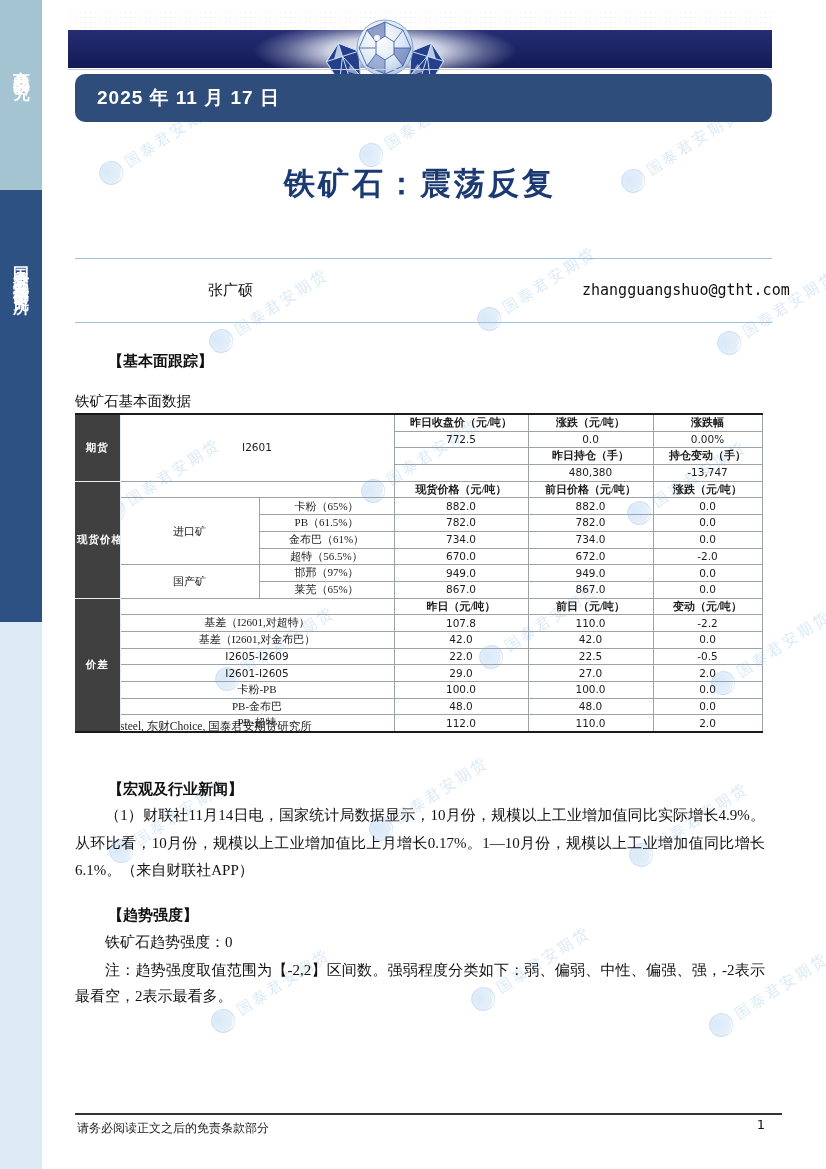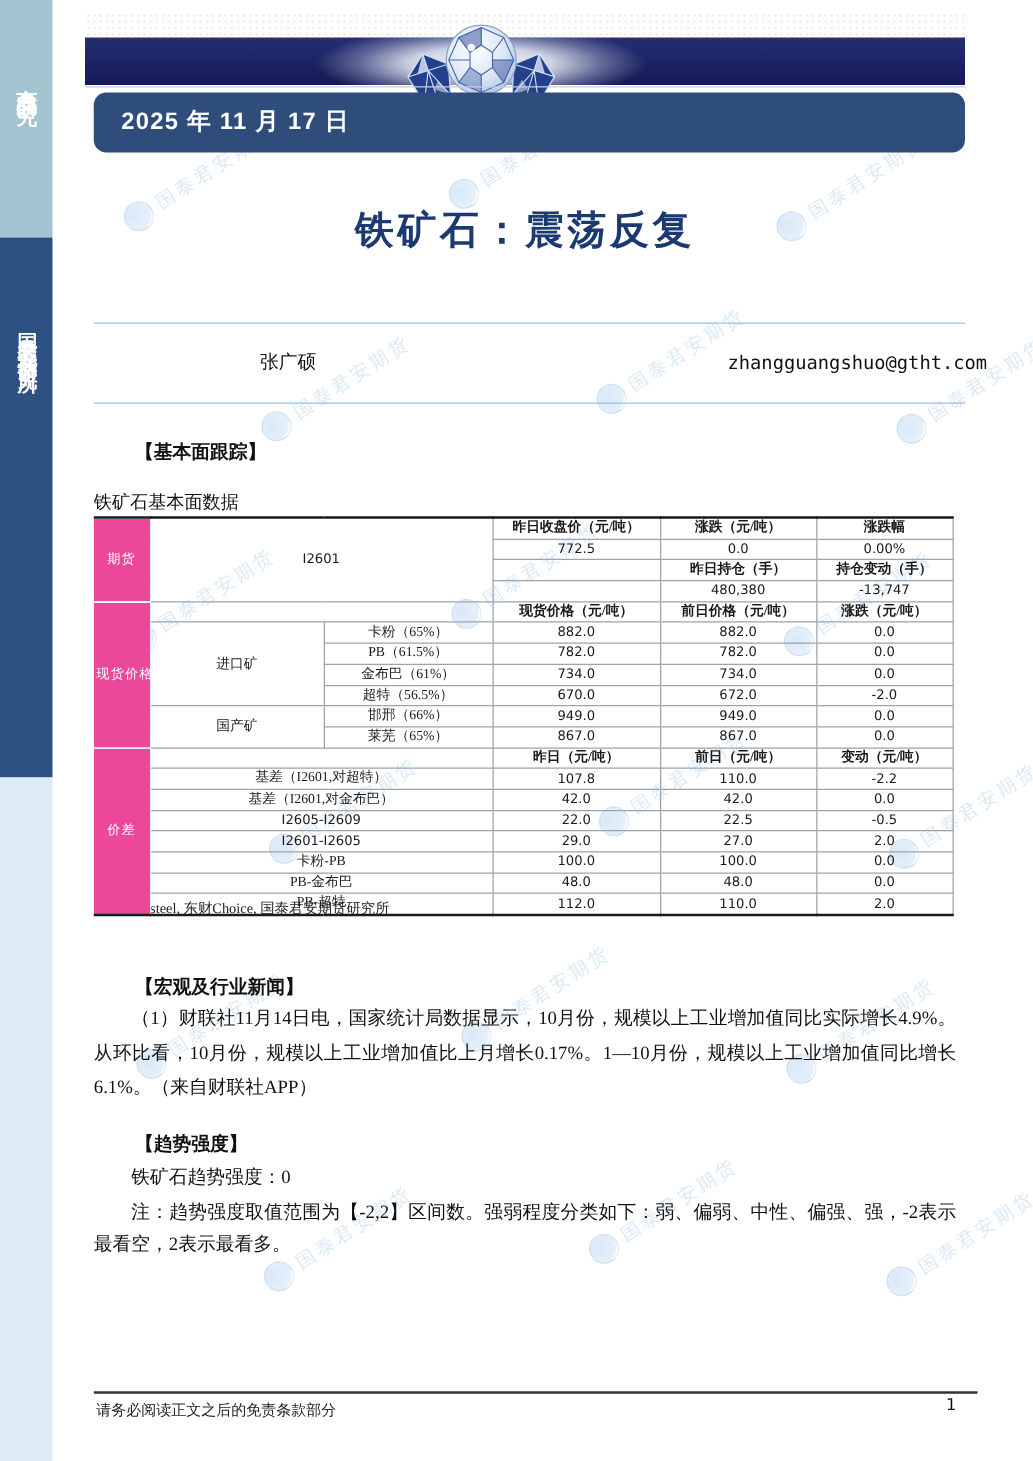--- a/index.html
+++ b/index.html
@@ -93,21 +93,21 @@
     border-top:2px solid #1a1a1a;border-bottom:2px solid #1a1a1a;z-index:1;
   }
   .data-table td,.data-table th{
     border:1px solid #9aa4ad;height:15.7px;padding:0 2px;text-align:center;
     vertical-align:middle;line-height:1.05;white-space:nowrap;overflow:hidden;
     font-weight:400;
   }
   .data-table th{font-weight:700;margin-left:20px;}
   .data-table tr > *:first-child{border-left:none;}
   .data-table .cat{
-    background:#ec4899;color:#fff;font-weight:400;letter-spacing:1px;
+    background:#404040;color:#fff;font-weight:700;letter-spacing:1px;
     border-color:#e8edf3;font-size:10.5px;
   }
   .num{font-family:"DejaVu Sans","Liberation Sans",sans-serif;font-size:10.5px;}
   .source-line{left:75px;top:719px;font-size:11.5px;color:#222;}
 
   
   .footer-line{left:75px;top:1113px;width:707px;border-top:2px solid #333;height:0;}
   .footer-text{left:77px;top:1120px;font-size:12px;color:#222;}
   .page-num{left:740px;top:1117px;width:42px;text-align:center;font-size:13px;
             font-family:"DejaVu Sans","Liberation Sans",sans-serif;}
@@ -312,21 +312,21 @@
         <td class="num">0.0</td>
       </tr>
       <tr>
         <td>超特（56.5%）</td>
         <td class="num">670.0</td>
         <td class="num">672.0</td>
         <td class="num">-2.0</td>
       </tr>
       <tr>
         <td rowspan="2">国产矿</td>
-        <td>邯邢（66%）</td>
+        <td>邯邢（97%）</td>
         <td class="num">949.0</td>
         <td class="num">949.0</td>
         <td class="num">0.0</td>
       </tr>
       <tr>
         <td>莱芜（65%）</td>
         <td class="num">867.0</td>
         <td class="num">867.0</td>
         <td class="num">0.0</td>
       </tr>

